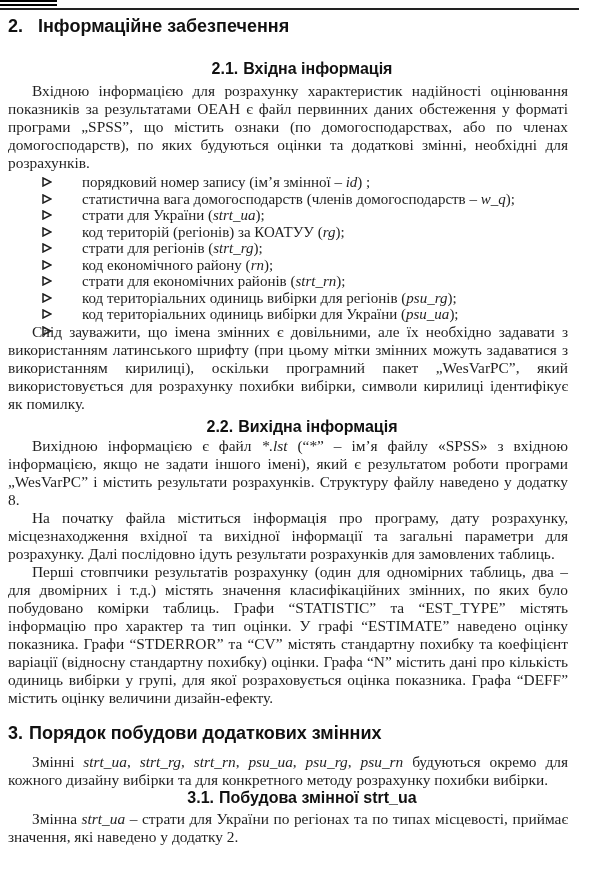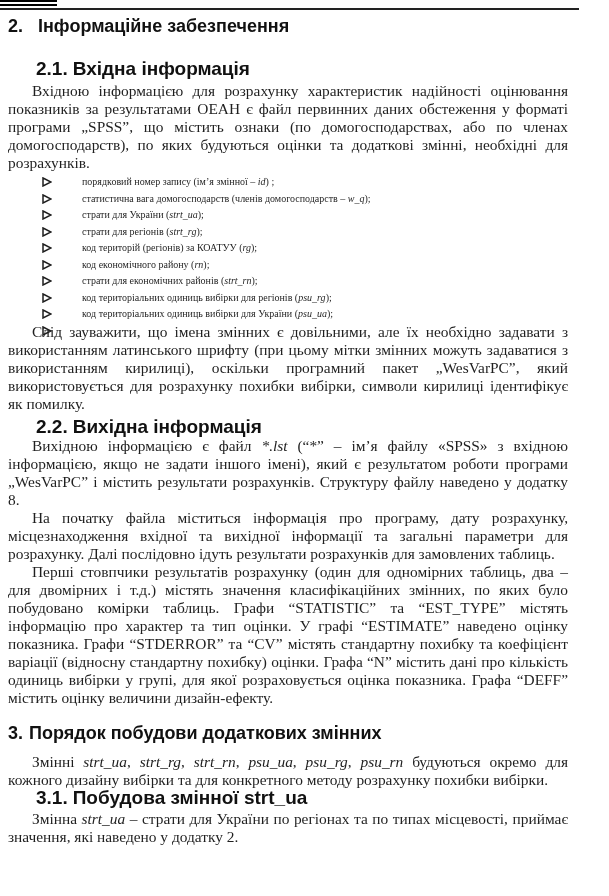--- a/index.html
+++ b/index.html
@@ -28,45 +28,46 @@
   }
   h1 .hnum { display:inline-block; }
   h1.s2 { margin-top:16px; }
   h1.s2 .hnum { min-width:30px; }
   h1.s3 { margin-top:16px; }
   h1.s3 .hnum { margin-right:6px; }
 
   h2 {
     font-family:"Liberation Sans", sans-serif;
     font-weight:bold;
-    font-size:19px;
+    font-size:16px;
     line-height:17px;
     margin-left:28px;
     color:#111;
+    text-align:center;
   }
   h2 .hnum { margin-right:5px; }
   h2.s21 { margin-top:24px; }
   h2.s22 { margin-top:5px; }
   h2.s31 { }
 
   p {
     font-size:15.4px;
     line-height:18px;
     text-align:justify;
     text-indent:24px;
   }
   p.p1  { margin-top:5px; }
   p.lead-list { margin-top:0; }
   .it { font-style:italic; }
 
   ul.vars { list-style:none; margin-top:2px; }
   ul.vars li {
     position:relative;
     padding-left:74px;
-    font-size:10px;
+    font-size:15px;
     line-height:16.5px;
   }
   ul.vars li .bullet {
     position:absolute; left:34px; top:3px;
     width:10px; height:10px;
     display:inline-block;
   }
   ul.vars li .bullet svg { display:block; width:10px; height:10px; }
 
   p.after-list { margin-top:0; }
@@ -116,29 +117,29 @@
             </svg>
           </span>
         <span class="li-text"><span>страти для України (</span><span class="it">strt_ua</span><span>);</span></span>
       </li>
       <li>
         <span class="bullet">
             <svg viewBox="0 0 10 10">
               <path d="M1 1 L9 5 L1 9 Z" fill="none" stroke="#1f1f1f" stroke-width="1.5"></path>
             </svg>
           </span>
-        <span class="li-text"><span>страти для регіонів (</span><span class="it">strt_rg</span><span>);</span></span>
+        <span class="li-text"><span>код територій (регіонів) за КОАТУУ (</span><span class="it">rg</span><span>);</span></span>
       </li>
       <li>
         <span class="bullet">
             <svg viewBox="0 0 10 10">
               <path d="M1 1 L9 5 L1 9 Z" fill="none" stroke="#1f1f1f" stroke-width="1.5"></path>
             </svg>
           </span>
-        <span class="li-text"><span>код територій (регіонів) за КОАТУУ (</span><span class="it">rg</span><span>);</span></span>
+        <span class="li-text"><span>страти для регіонів (</span><span class="it">strt_rg</span><span>);</span></span>
       </li>
       <li>
         <span class="bullet">
             <svg viewBox="0 0 10 10">
               <path d="M1 1 L9 5 L1 9 Z" fill="none" stroke="#1f1f1f" stroke-width="1.5"></path>
             </svg>
           </span>
         <span class="li-text"><span>код економічного району (</span><span class="it">rn</span><span>);</span></span>
       </li>
       <li>

